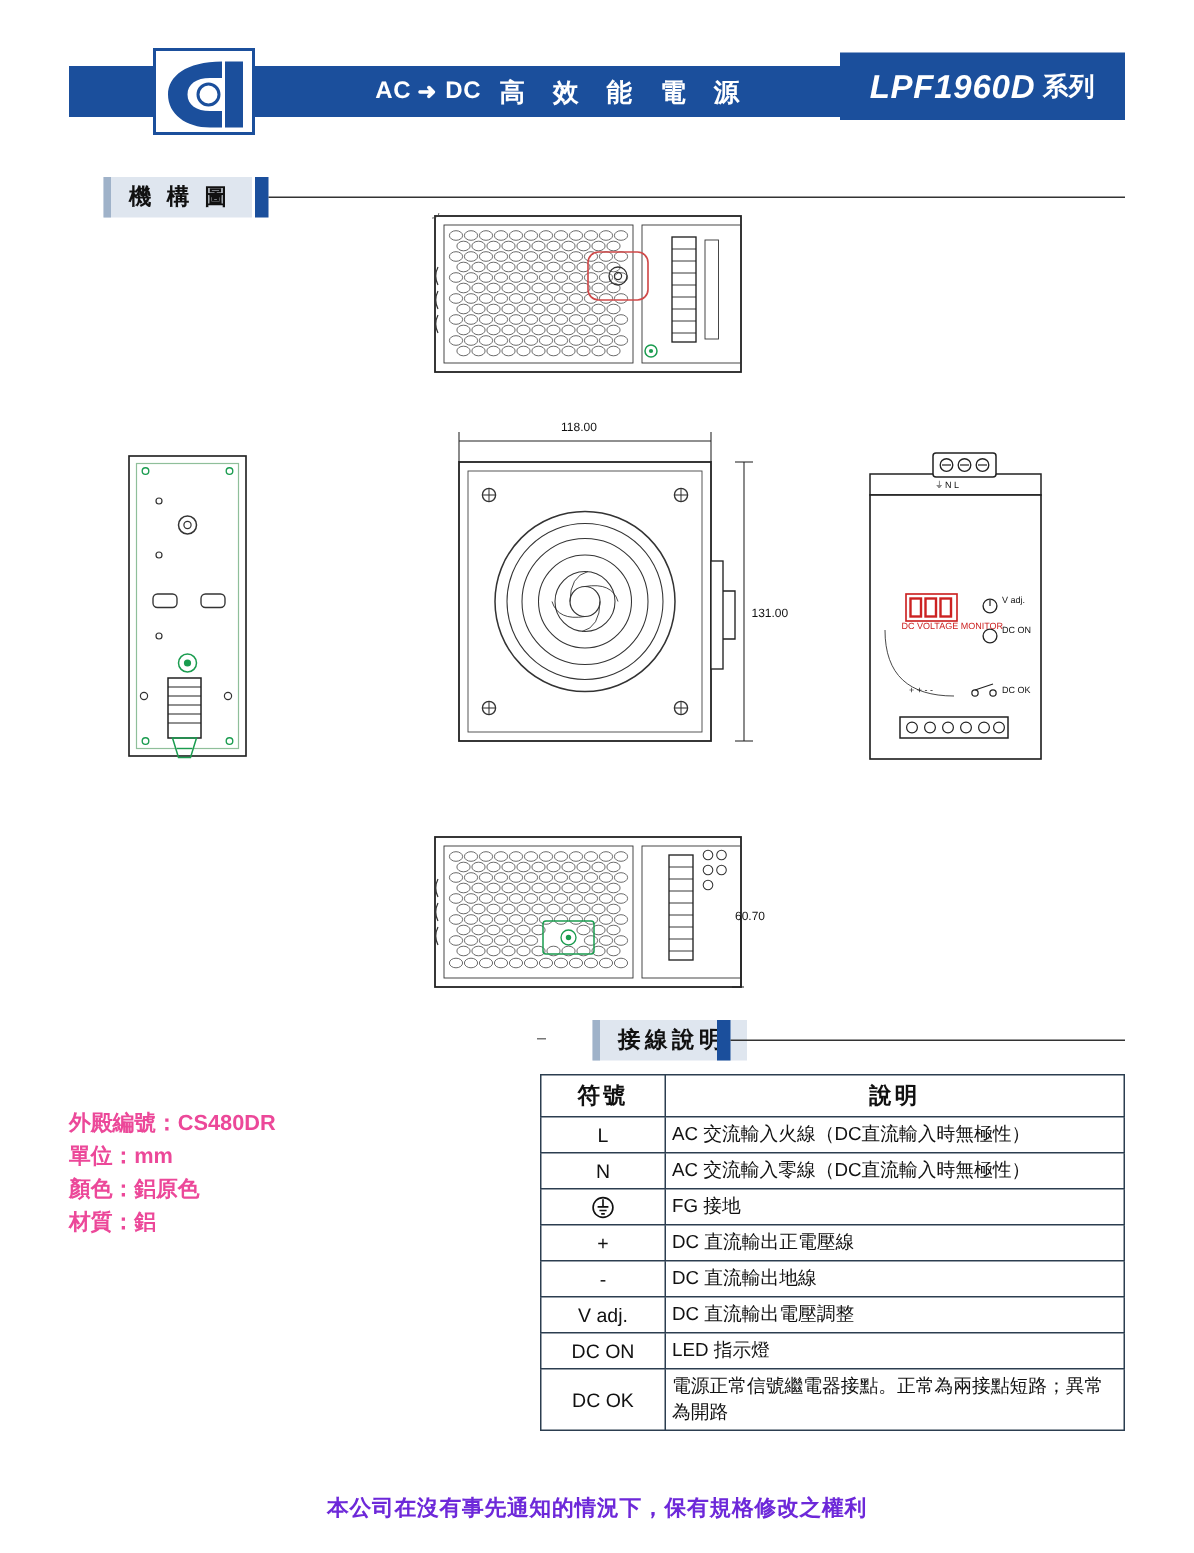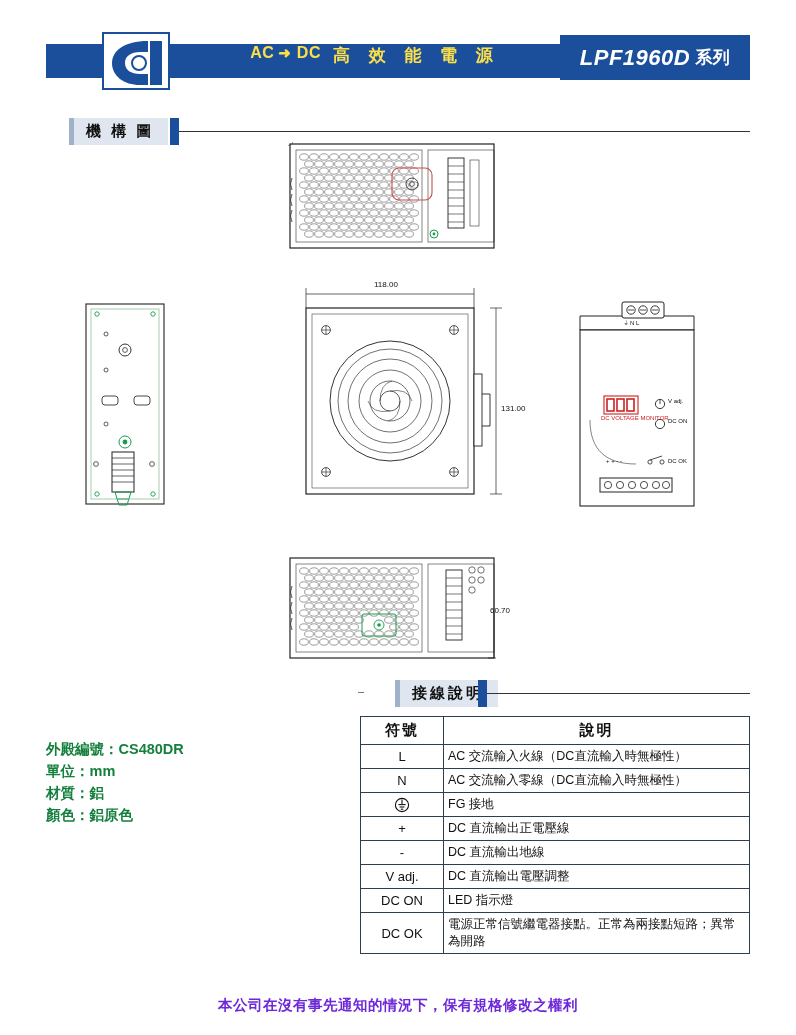--- a/index.html
+++ b/index.html
@@ -49,23 +49,23 @@
     width: 56px;
     height: 50px;
   }
   .header-midbar {
     position: absolute;
     left: 124px;
     top: 12px;
     width: 410px;
     height: 34px;
     background: #1b4f9c;
-    color: #fde047;
+    color: #ffffff;
     display: flex;
-    align-items: flex-start;
+    align-items: center;
     justify-content: center;
     font-size: 17px;
     font-weight: bold;
     letter-spacing: 1px;
     white-space: nowrap;
   }
   .header-midbar .acdc {
     font-size: 16px;
     font-weight: bold;
     letter-spacing: 0.5px;
@@ -161,21 +161,21 @@
 
   
   .spec {
     position: absolute;
     left: 46px;
     top: 738px;
     width: 300px;
     font-size: 14.5px;
     font-weight: bold;
     line-height: 22px;
-    color: #15803d;
+    color: #ec4899;
   }
   .spec div { white-space: nowrap; }
 
   
   .wiring-table {
     position: absolute;
     left: 360px;
     top: 716px;
     width: 390px;
     border-collapse: collapse;
@@ -801,24 +801,24 @@
 </div>
 
 <div class="spec">
   <div>
     <span>外殿編號：</span><span>CS480DR</span>
   </div>
   <div>
     <span>單位：</span><span>mm</span>
   </div>
   <div>
-    <span>材質：</span><span>鋁</span>
+    <span>顏色：</span><span>鋁原色</span>
   </div>
   <div>
-    <span>顏色：</span><span>鋁原色</span>
+    <span>材質：</span><span>鋁</span>
   </div>
 </div>
 
 <table class="wiring-table">
   <thead>
     <tr>
       <th class="sym">符號</th>
       <th>說明</th>
     </tr>
   </thead>

